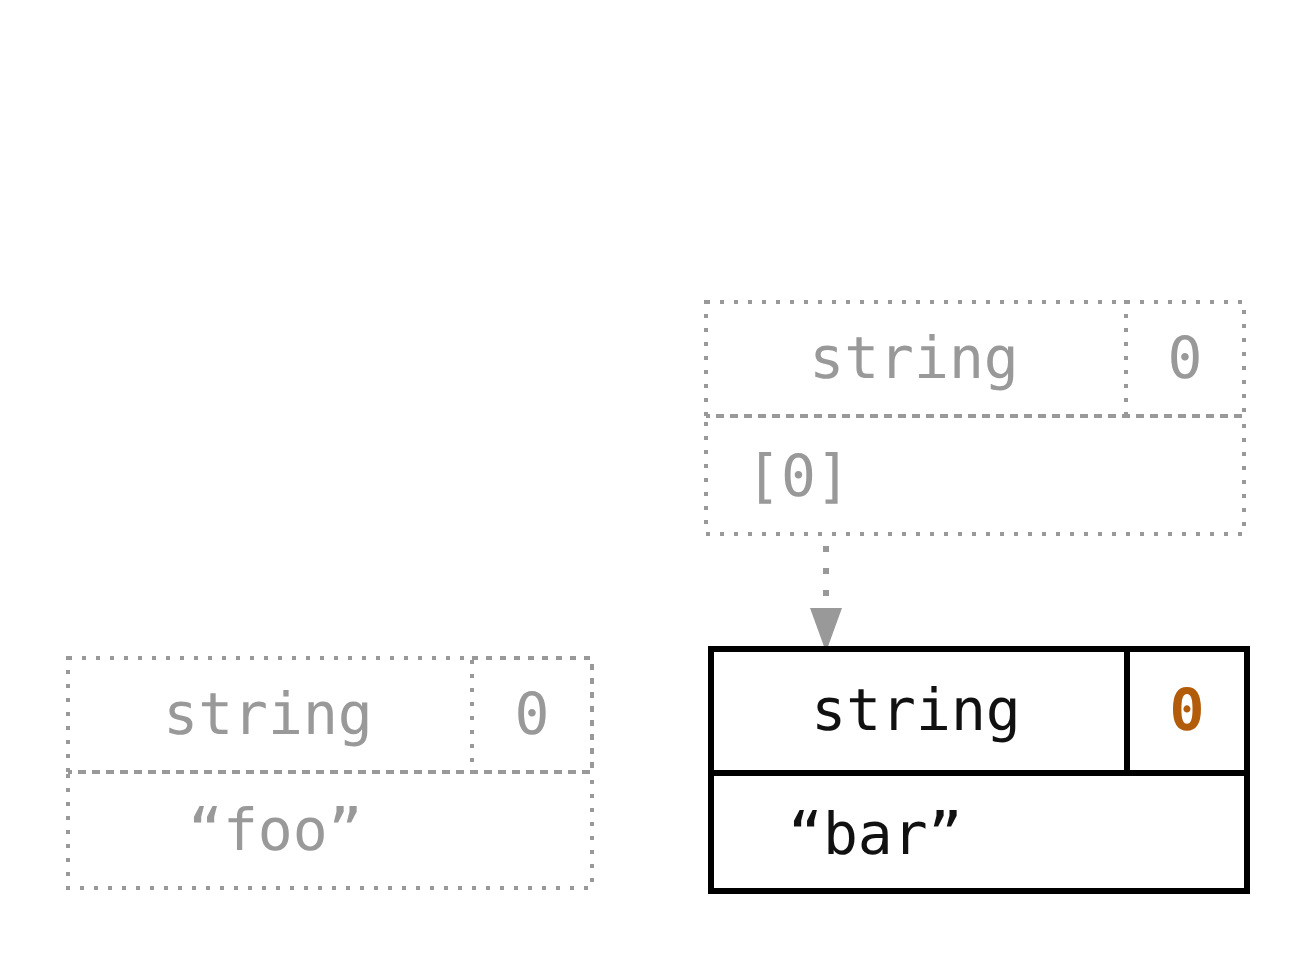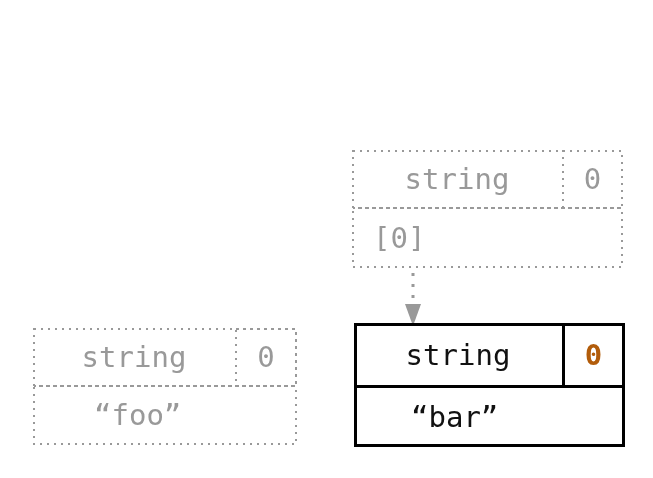--- a/index.html
+++ b/index.html
@@ -40,21 +40,21 @@
   .array-slot  { left: 352px; top: 208px; width: 271px; height: 60px; padding-left: 21px; box-sizing: border-box; }
 
   
   .foo-type    { left: 33px;  top: 328px; width: 202px; height: 58px; }
   .foo-ref     { left: 235px; top: 328px; width: 62px;  height: 58px; }
   .foo-value   { left: 45px;  top: 386px; width: 264px; height: 59px; padding-left: 49px; box-sizing: border-box; }
 
   
   .bar-type    { left: 354px; top: 323px; width: 208px; height: 64px; }
   .bar-ref     { left: 562px; top: 323px; width: 63px;  height: 64px; }
-  .bar-value   { left: 354px; top: 387px; width: 271px; height: 60px; padding-left: 57px; box-sizing: border-box; }
+  .bar-value   { left: 354px; top: 387px; width: 271px; height: 60px; padding-left: 40px; box-sizing: border-box; }
 </style>
 </head>
 <body>
 
 <div class="canvas">
 
   <svg class="lines" width="653" height="478" viewBox="0 0 653 478">
 
     <g fill="none" stroke="#999999" stroke-width="2" stroke-dasharray="2 5">
       <rect x="353" y="151" width="269" height="57"></rect>

